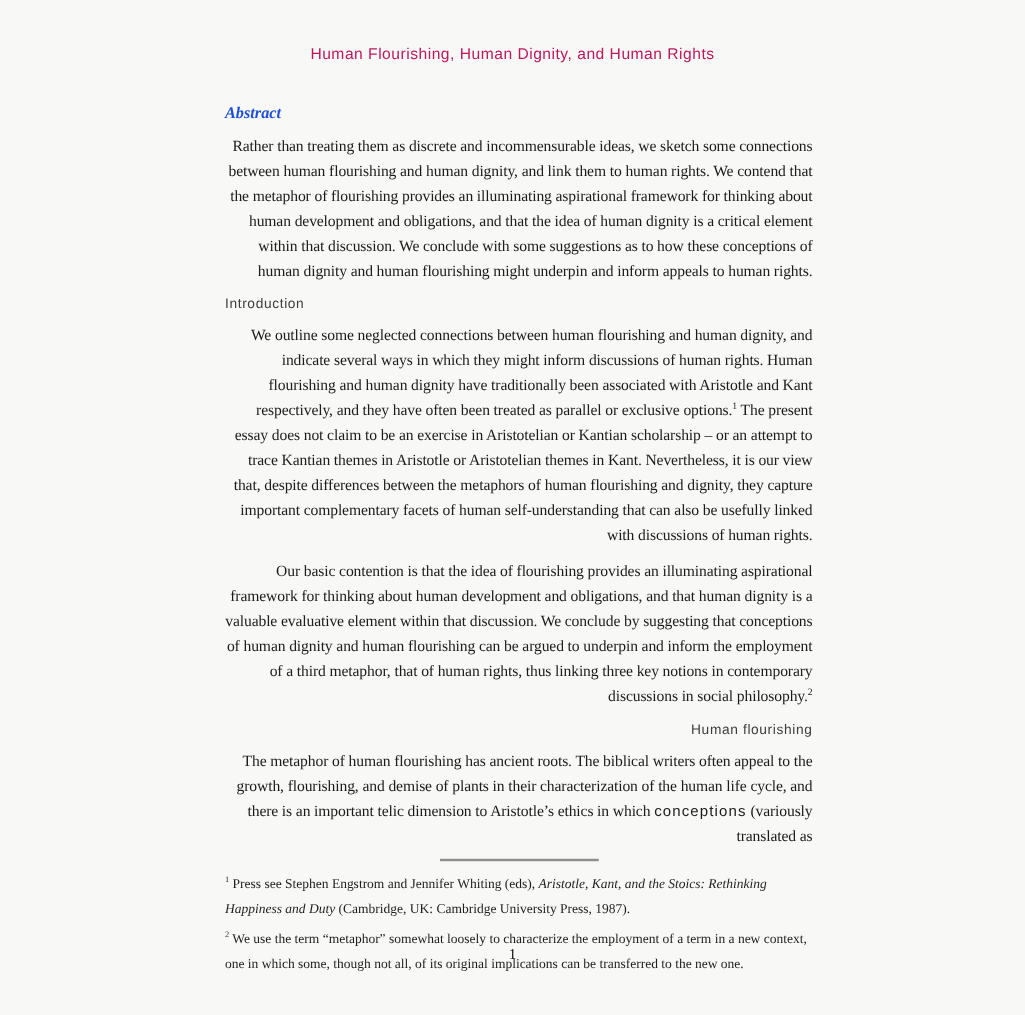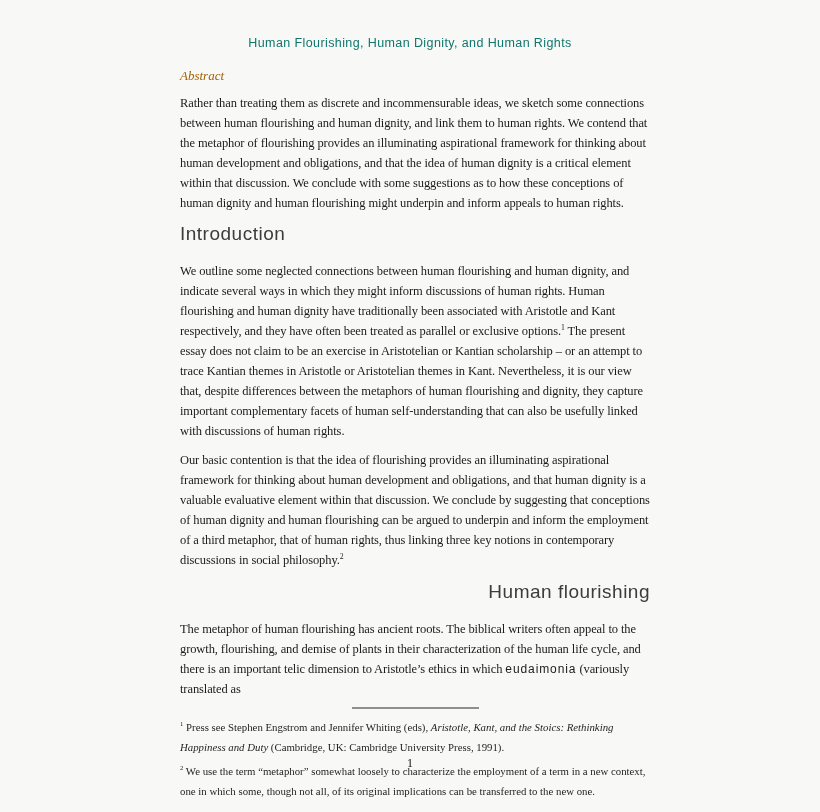--- a/index.html
+++ b/index.html
@@ -13,42 +13,42 @@
     overflow: hidden;
     font-family: "Liberation Serif", serif;
     color: #1b1b1b;
   }
   .doc-title {
     padding-top: 36px;
     text-align: center;
     font-family: "Liberation Sans", sans-serif;
     font-size: 12.5px;
     letter-spacing: 0.4px;
-    color: #0f766e;
+    color: #be185d;
   }
   .content { padding: 0 170px 0 180px; }
   .abstract-heading {
-    margin-top: 18px;
+    margin-top: 32px;
     font-style: italic;
-    font-weight: 400;
+    font-weight: 700;
     font-size: 13px;
-    color: #a16207;
+    color: #1d4ed8;
   }
   .body-para {
     margin: 9px 0 0 0;
     font-size: 12.5px;
     line-height: 20px;
     letter-spacing: -0.1px;
-    text-align: left;
+    text-align: right;
   }
   .section-heading {
     margin-top: 10px;
     font-family: "Liberation Sans", sans-serif;
     font-weight: 400;
-    font-size: 19px;
+    font-size: 11px;
     letter-spacing: 0.5px;
     color: #3c3c3c;
   }
   .section-heading.second { margin-top: 11px; text-align: right; }
   sup {
     font-size: 0.62em;
     line-height: 0;
     vertical-align: super;
   }
   .s-i { font-style: italic; }
@@ -95,26 +95,26 @@
     <p class="body-para">Rather than treating them as discrete and incommensurable ideas, we sketch some connections between human flourishing and human dignity, and link them to human rights. We contend that the metaphor of flourishing provides an illuminating aspirational framework for thinking about human development and obligations, and that the idea of human dignity is a critical element within that discussion. We conclude with some suggestions as to how these conceptions of human dignity and human flourishing might underpin and inform appeals to human rights.</p>
 
     <h2 class="section-heading">Introduction</h2>
 
     <p class="body-para"><span>We outline some neglected connections between human flourishing and human dignity, and indicate several ways in which they might inform discussions of human rights. Human flourishing and human dignity have traditionally been associated with Aristotle and Kant respectively, and they have often been treated as parallel or exclusive options.</span><sup>1</sup><span>  The present essay does not claim to be an exercise in Aristotelian or Kantian scholarship – or an attempt to trace Kantian themes in Aristotle or Aristotelian themes in Kant. Nevertheless, it is our view that, despite differences between the metaphors of human flourishing and dignity, they capture important complementary facets of human self-understanding that can also be usefully linked with discussions of human rights.</span></p>
 
     <p class="body-para"><span>Our basic contention is that the idea of flourishing provides an illuminating aspirational framework for thinking about human development and obligations, and that human dignity is a valuable evaluative element within that discussion. We conclude by suggesting that conceptions of human dignity and human flourishing can be argued to underpin and inform the employment of a third metaphor, that of human rights, thus linking three key notions in contemporary discussions in social philosophy.</span><sup>2</sup></p>
 
     <h2 class="section-heading second">Human flourishing</h2>
 
-    <p class="body-para"><span>The metaphor of human flourishing has ancient roots. The biblical writers often appeal to the growth, flourishing, and demise of plants in their characterization of the human life cycle, and there is an important telic dimension to Aristotle’s ethics in which </span><span class="s-sans">eudaimonia</span><span> (variously translated as</span></p>
+    <p class="body-para"><span>The metaphor of human flourishing has ancient roots. The biblical writers often appeal to the growth, flourishing, and demise of plants in their characterization of the human life cycle, and there is an important telic dimension to Aristotle’s ethics in which </span><span class="s-sans">conceptions</span><span> (variously translated as</span></p>
 
     <hr class="fn-separator">
 
     <div class="footnote">
-      <sup>1</sup><span><span> Press see Stephen Engstrom and Jennifer Whiting (eds), </span><span class="s-i">Aristotle, Kant, and the Stoics: Rethinking Happiness and Duty</span><span> (Cambridge, UK: Cambridge University Press, 1991).</span></span>
+      <sup>1</sup><span><span> Press see Stephen Engstrom and Jennifer Whiting (eds), </span><span class="s-i">Aristotle, Kant, and the Stoics: Rethinking Happiness and Duty</span><span> (Cambridge, UK: Cambridge University Press, 1987).</span></span>
     </div>
 
     <div class="footnote">
       <sup>2</sup><span><span> We use the term “metaphor” somewhat loosely to characterize the employment of a term in a new context, one in which some, though not all, of its original implications can be transferred to the new one.</span></span>
     </div>
 
   </div>
 
   <div class="page-number">1</div>
 

